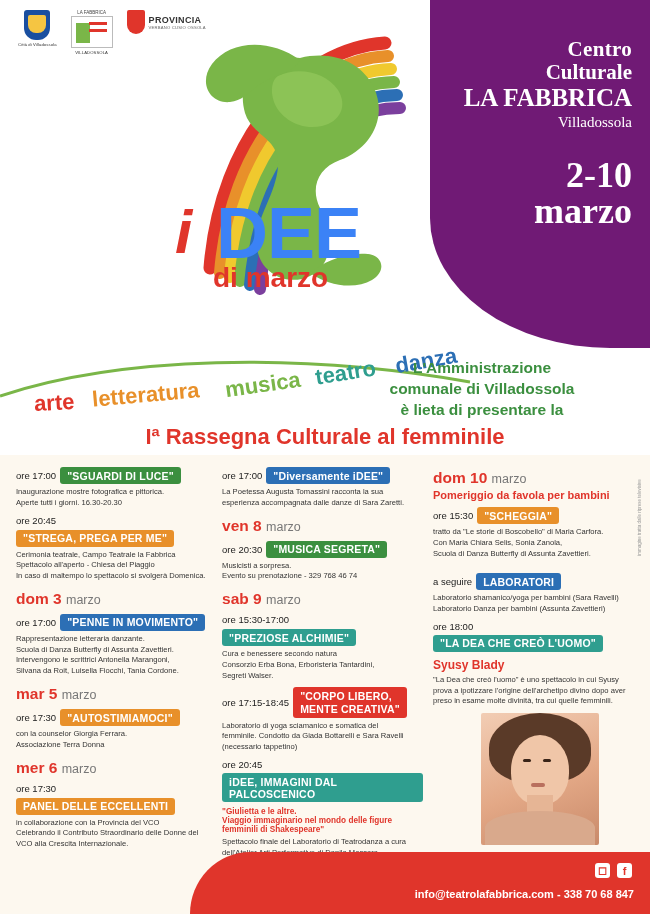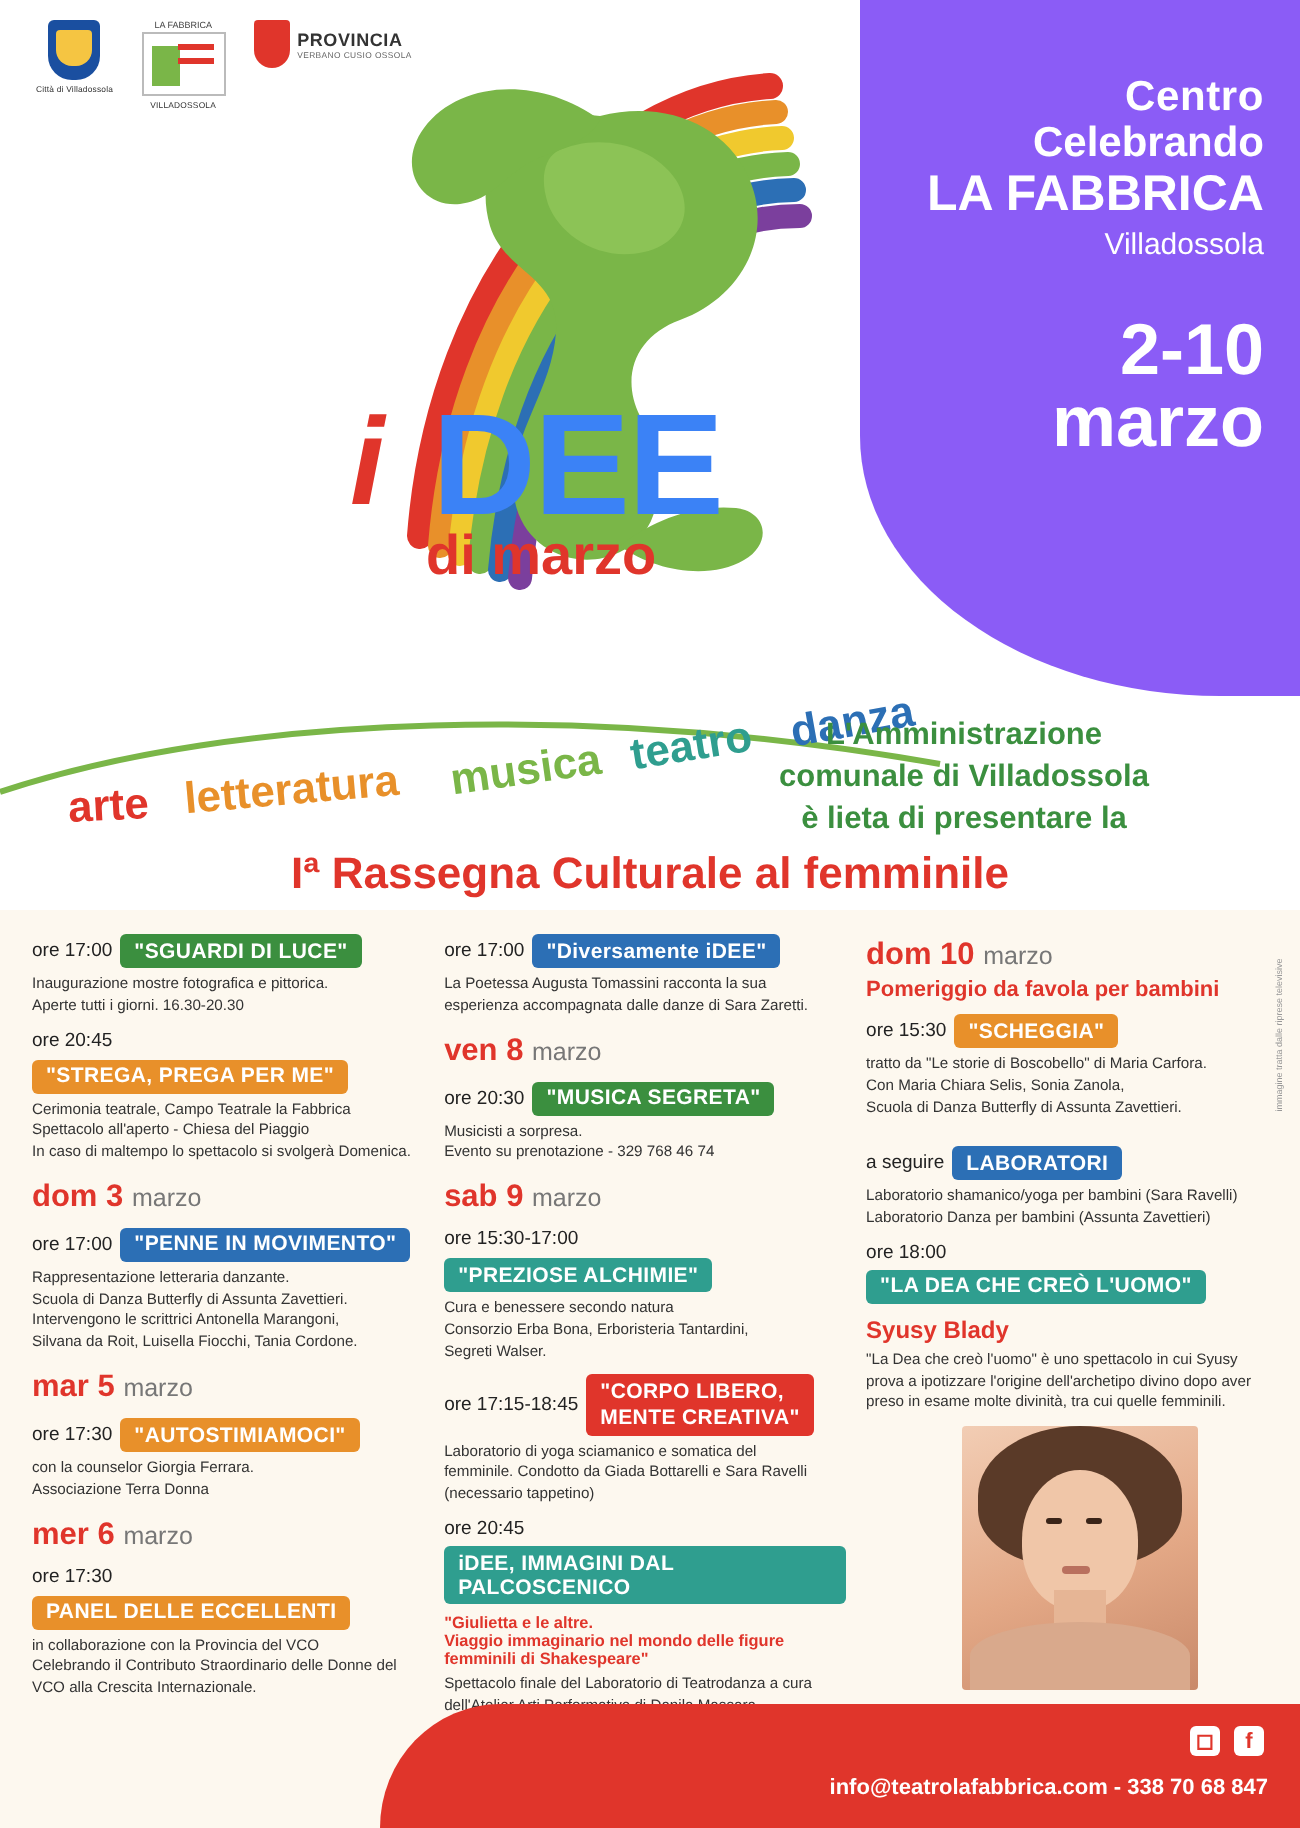--- a/index.html
+++ b/index.html
@@ -10,22 +10,23 @@
     position: relative;
     overflow: hidden;
   }
   .poster { position: relative; width: 650px; height: 914px; background: #fdfcf7; border-radius: 26px; }
 
   
   .top { position: relative; height: 455px; background: #ffffff; overflow: hidden; }
 
   .red-panel {
     position: absolute; right: 0; top: 0; width: 220px; height: 348px;
-    background: #8b5cf6;
+    background: #701a75;
     border-bottom-left-radius: 180px 130px;
+    font-family: Liberation Serif, serif;
   }
   .red-panel-inner { padding: 38px 18px 0 22px; color: #fff; text-align: right; }
   .cc-line1 { font-size: 21px; font-weight: bold; letter-spacing: .3px; line-height: 1.08; }
   .cc-line2 { font-size: 21px; font-weight: bold; line-height: 1.08; }
   .cc-fabbrica { font-size: 25px; font-weight: bold; line-height: 1.1; margin-top: 1px; }
   .cc-city { font-size: 15px; font-weight: normal; margin-top: 2px; }
   .cc-dates { font-size: 36px; font-weight: bold; line-height: 1.0; margin-top: 26px; }
   .cc-month { font-size: 36px; font-weight: bold; line-height: 1.0; }
 
   
@@ -173,21 +174,21 @@
         <div class="txt">
           <div class="a">PROVINCIA</div>
           <div class="b">VERBANO CUSIO OSSOLA</div>
         </div>
       </div>
     </div>
 
     <div class="red-panel">
       <div class="red-panel-inner">
         <div class="cc-line1">Centro</div>
-        <div class="cc-line2">Celebrando</div>
+        <div class="cc-line2">Culturale</div>
         <div class="cc-fabbrica">LA FABBRICA</div>
         <div class="cc-city">Villadossola</div>
         <div class="cc-dates">2-10</div>
         <div class="cc-month">marzo</div>
       </div>
     </div>
 
     <div class="title-i">i</div>
     <div class="title-dee">DEE</div>
     <div class="title-sub">di marzo</div>

